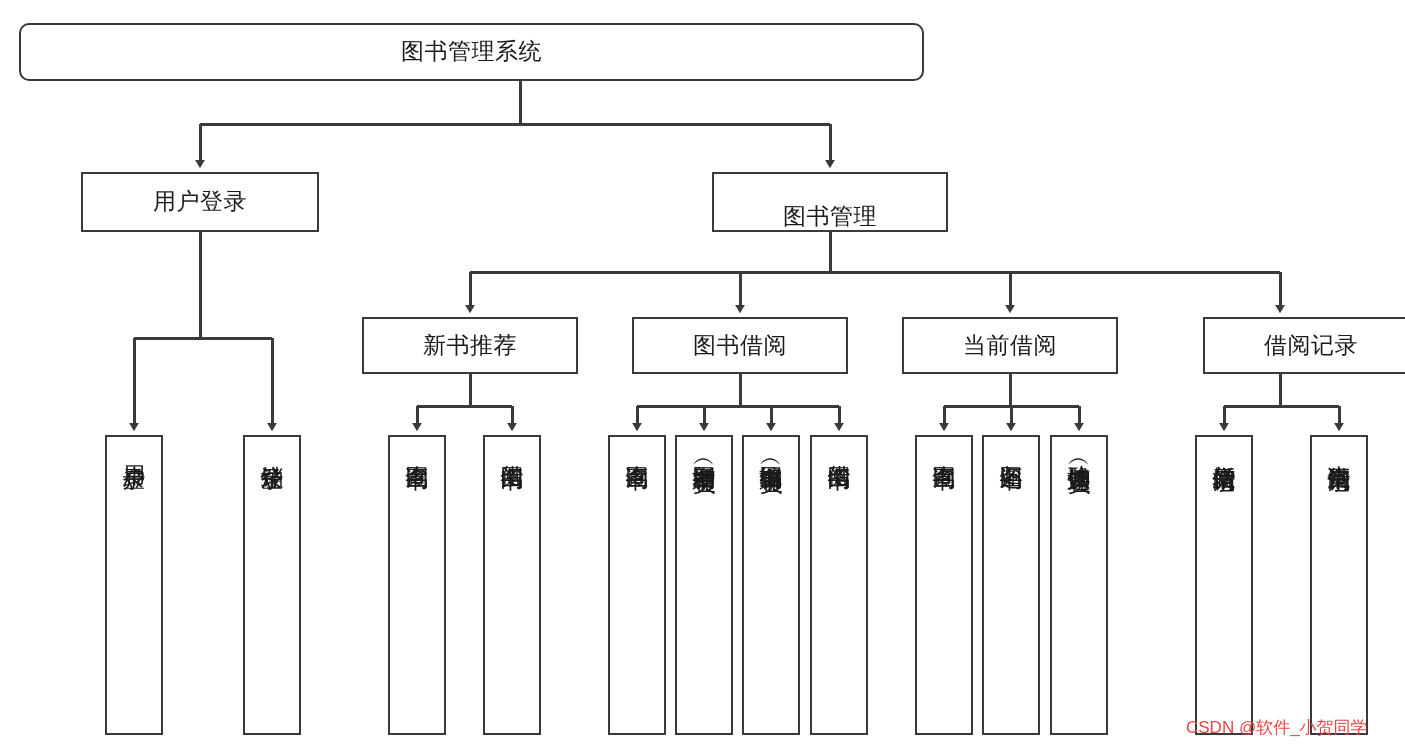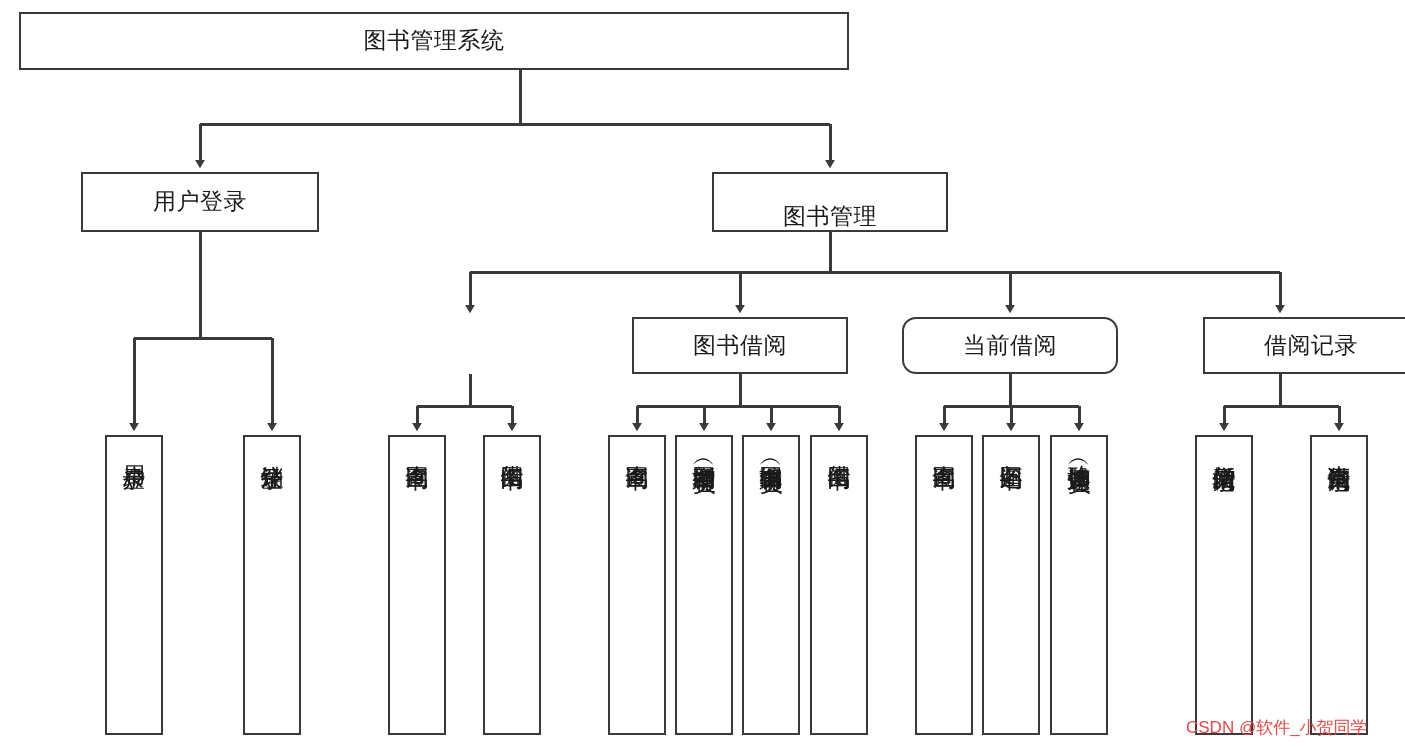--- a/index.html
+++ b/index.html
@@ -119,35 +119,38 @@
       <path d="M1011,406 L1011,427" marker-end="url(#arrow)"></path>
       <path d="M1079,406 L1079,427" marker-end="url(#arrow)"></path>
 
       <path d="M1280,374 L1280,406"></path>
       <path d="M1224,406 L1339,406"></path>
       <path d="M1224,406 L1224,427" marker-end="url(#arrow)"></path>
       <path d="M1339,406 L1339,427" marker-end="url(#arrow)"></path>
     </g>
   </svg>
 
-  <div class="node h" style="left: 19px; top: 12px; width: 830px; height: 58px;">
+  <div class="node h" style="left: 19px; top: 23px; width: 905px; height: 58px; border-radius: 10px;">
     <span class="label">图书管理系统</span>
   </div>
 
   <div class="node h" style="left: 81px; top: 172px; width: 238px; height: 60px;">
     <span class="label">用户登录</span>
   </div>
   <div class="node h" style="left: 712px; top: 172px; width: 236px; height: 60px; align-items: flex-end;">
     <span class="label">图书管理</span>
   </div>
 
+  <div class="node h" style="left: 362px; top: 317px; width: 216px; height: 57px;">
+    <span class="label">新书推荐</span>
+  </div>
   <div class="node h" style="left: 632px; top: 317px; width: 216px; height: 57px;">
     <span class="label">图书借阅</span>
   </div>
-  <div class="node h" style="left: 902px; top: 317px; width: 216px; height: 57px; border-radius: 14px;">
+  <div class="node h" style="left: 902px; top: 317px; width: 216px; height: 57px;">
     <span class="label">当前借阅</span>
   </div>
   <div class="node h" style="left: 1203px; top: 317px; width: 216px; height: 57px;">
     <span class="label">借阅记录</span>
   </div>
 
   <div class="node v" style="left: 105px; top: 435px; width: 58px; height: 300px;">
     <span class="label">用户登录</span>
   </div>
   <div class="node v" style="left: 243px; top: 435px; width: 58px; height: 300px;">

